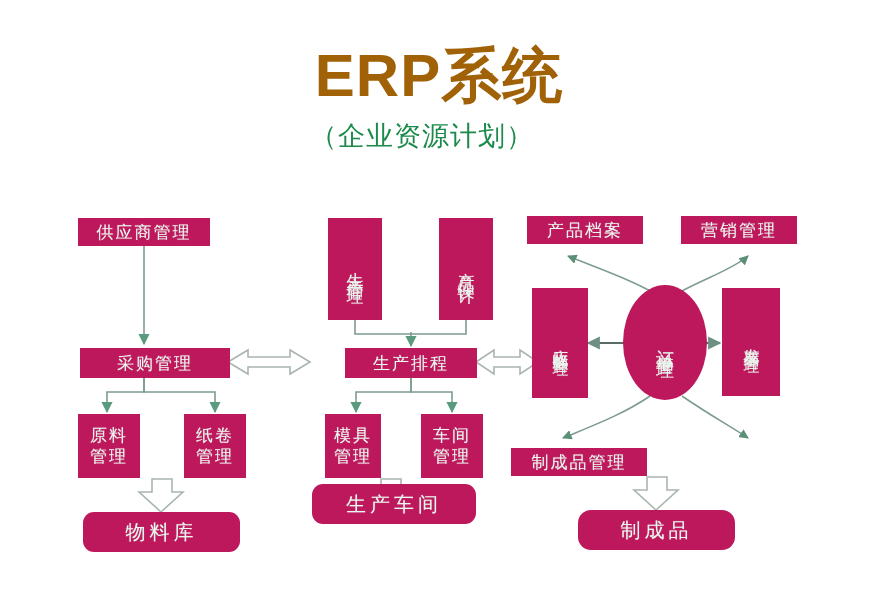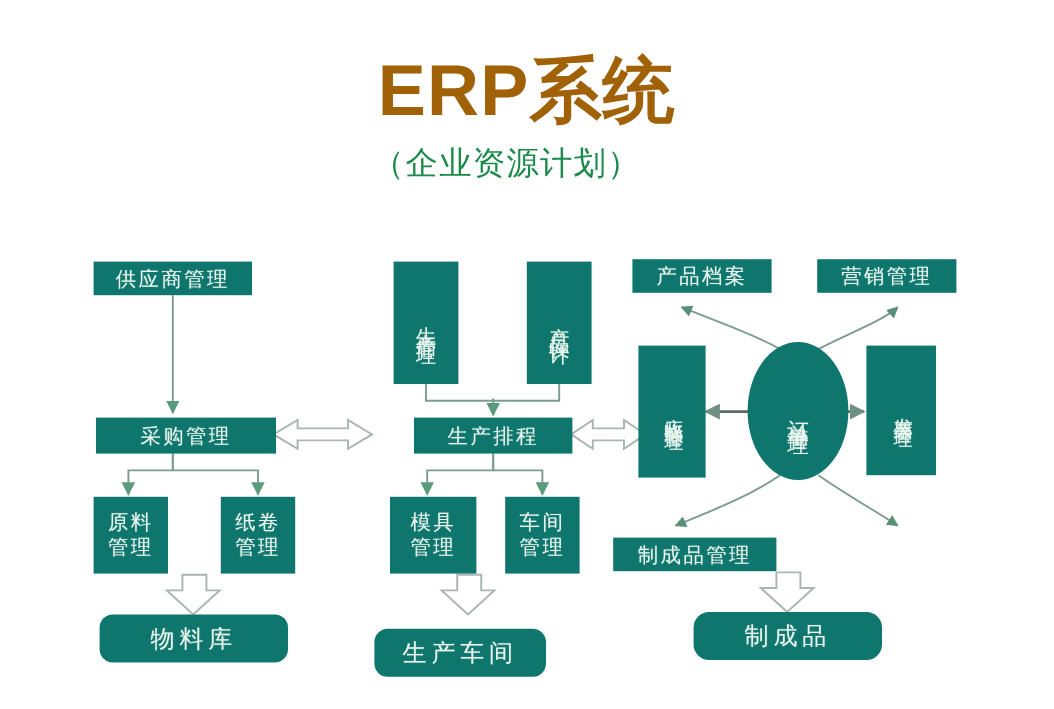--- a/index.html
+++ b/index.html
@@ -19,21 +19,21 @@
     line-height:1.05;
   }
   .subtitle{
     position:absolute;left:0;top:118px;width:844px;text-align:center;
     font-size:27px;color:#1b8a4b;letter-spacing:1px;
   }
 
   
   .node{
     position:absolute;
-    background:#0f766e;
+    background:#be185d;
     color:#e9f7ee;
     display:flex;align-items:center;justify-content:center;
     text-align:center;
     box-sizing:border-box;
     letter-spacing:2px;
     text-shadow:0 0 1px rgba(255,255,255,.35);
   }
   .node.h{font-size:17px;}
   .node.v{
     writing-mode:vertical-rl;
@@ -149,27 +149,27 @@
 管理</div>
 
   <div class="node rounded" style="left:83px;top:512px;width:157px;height:40px;text-align:center;">物料库</div>
 
   <div class="node v" style="left:328px;top:218px;width:54px;height:102px;">生产管理</div>
 
   <div class="node v" style="left:439px;top:218px;width:54px;height:102px;">产品设计</div>
 
   <div class="node h" style="left:345px;top:348px;width:132px;height:30px;">生产排程</div>
 
-  <div class="node two-line" style="left:325px;top:414px;width:72px;height:64px;text-align:center;">模具
+  <div class="node two-line" style="left:325px;top:414px;width:56px;height:64px;text-align:center;">模具
 管理</div>
 
   <div class="node two-line" style="left:421px;top:414px;width:62px;height:64px;">车间
 管理</div>
 
-  <div class="node rounded" style="left:312px;top:524px;width:143px;height:40px;">生产车间</div>
+  <div class="node rounded" style="left:312px;top:484px;width:164px;height:40px;">生产车间</div>
 
   <div class="node h" style="left:527px;top:216px;width:116px;height:28px;">产品档案</div>
 
   <div class="node h" style="left:681px;top:216px;width:116px;height:28px;">营销管理</div>
 
   <div class="node v2" style="left:532px;top:288px;width:56px;height:110px;">应收款管理</div>
 
   <div class="node ellipse" style="left:623px;top:285px;width:84px;height:115px;">订单管理</div>
 
   <div class="node v2" style="left:722px;top:288px;width:58px;height:108px;">发票管理</div>

